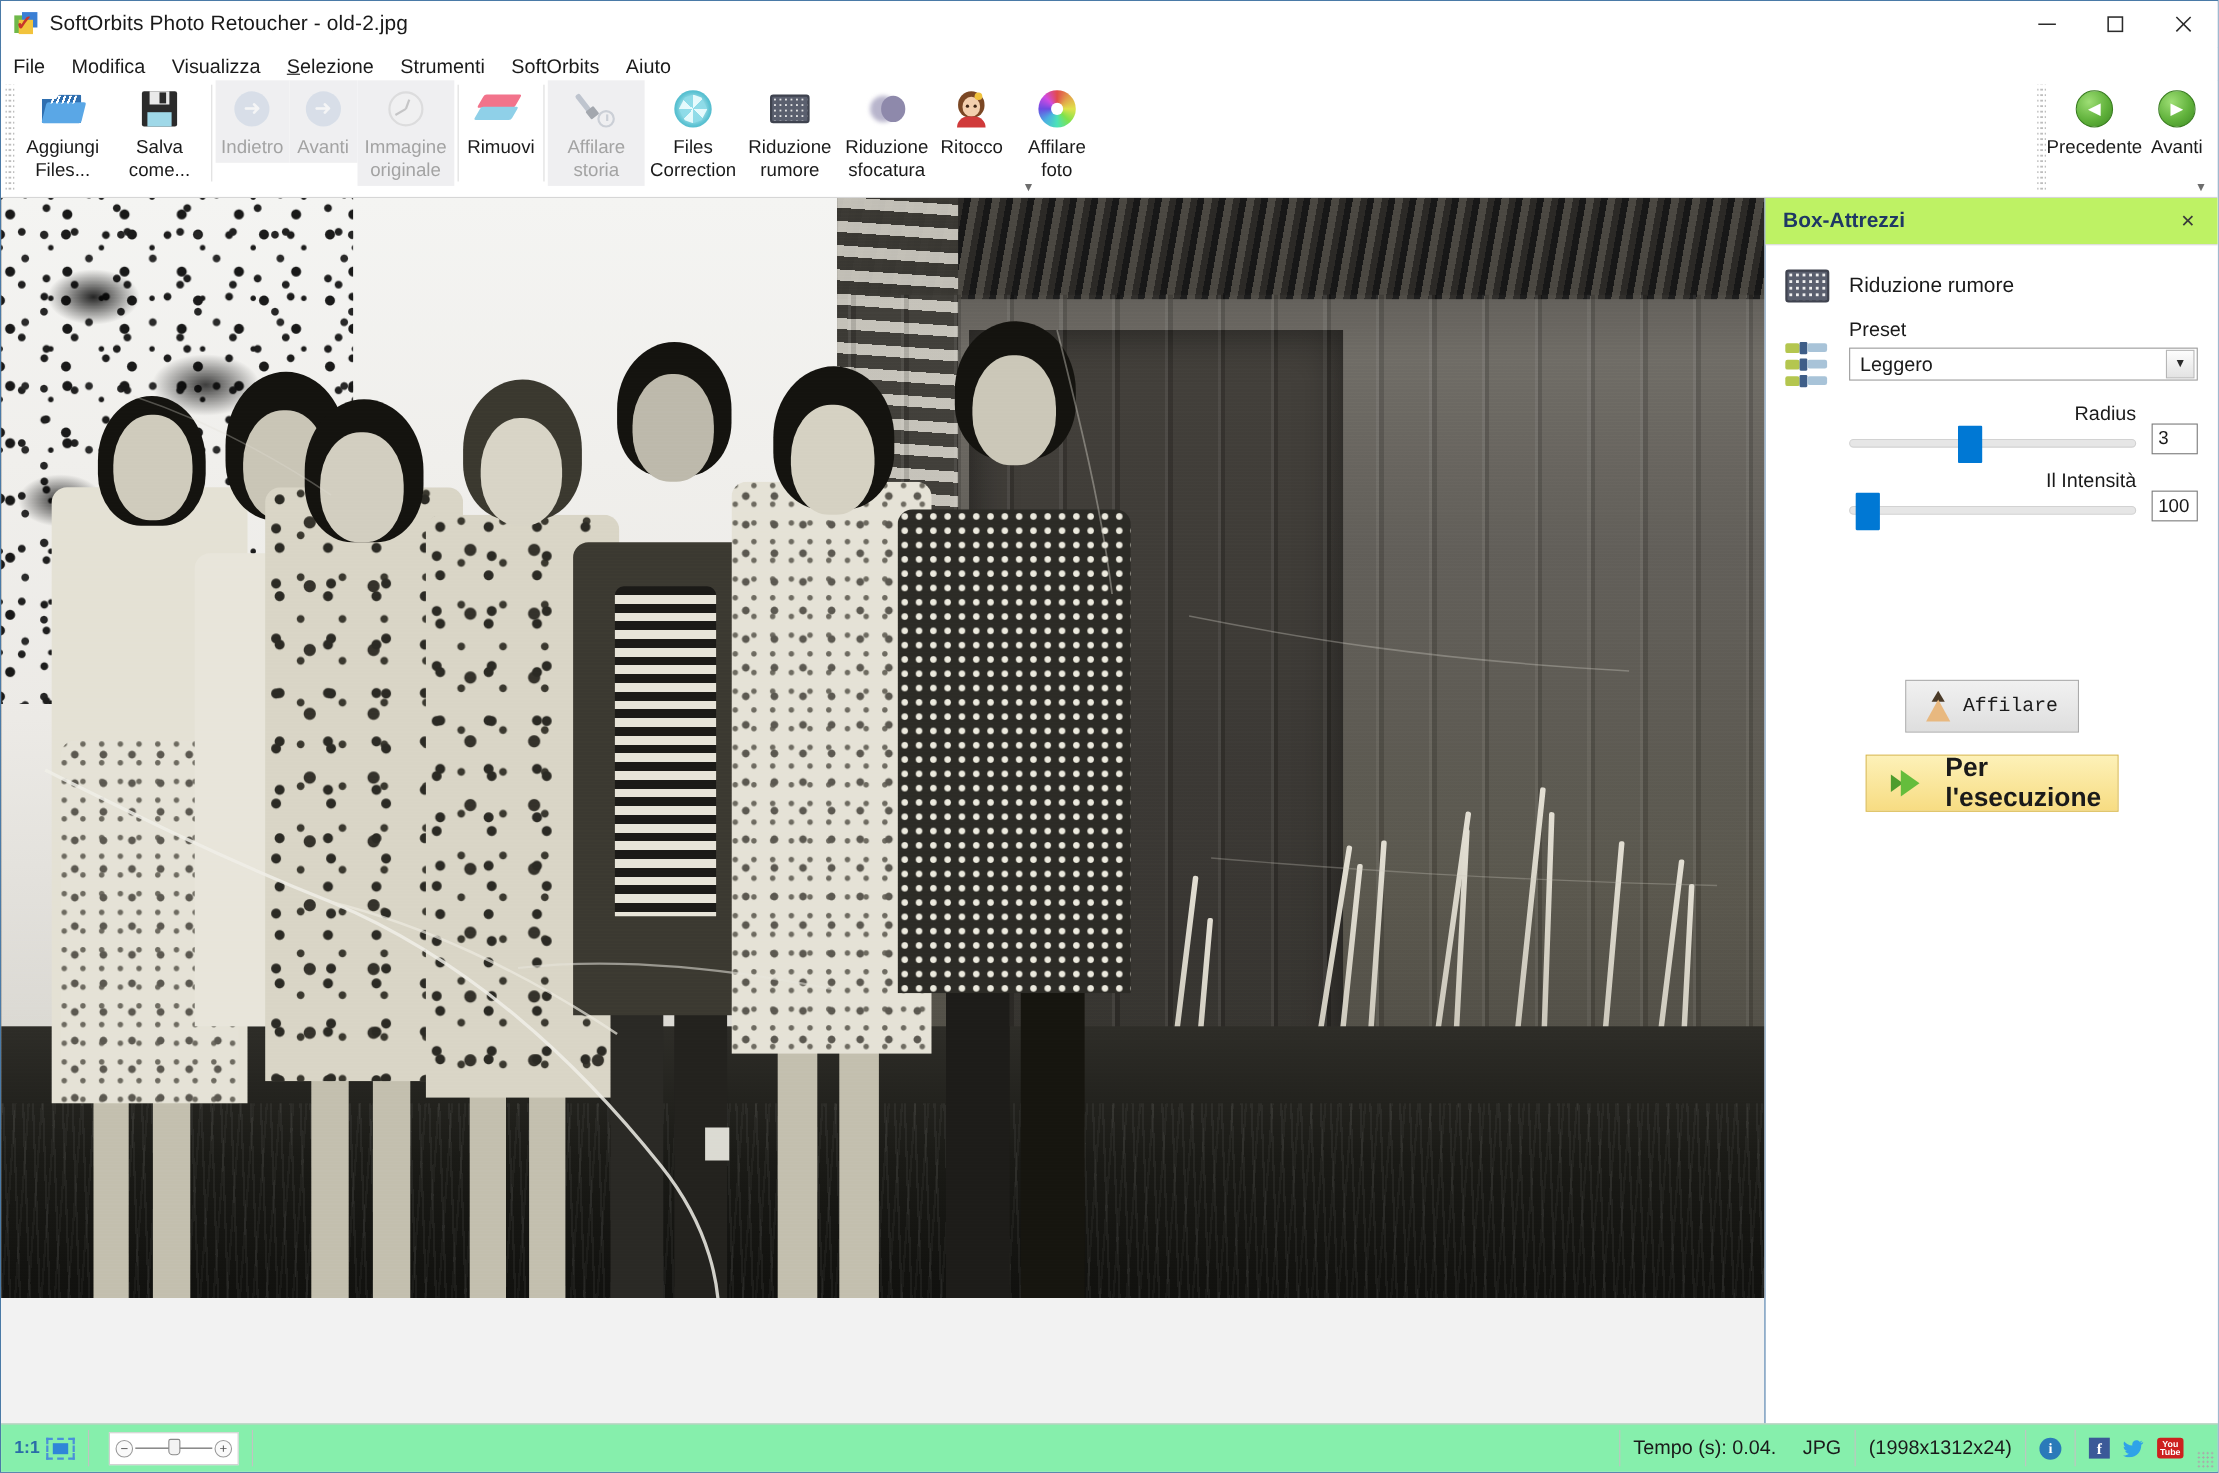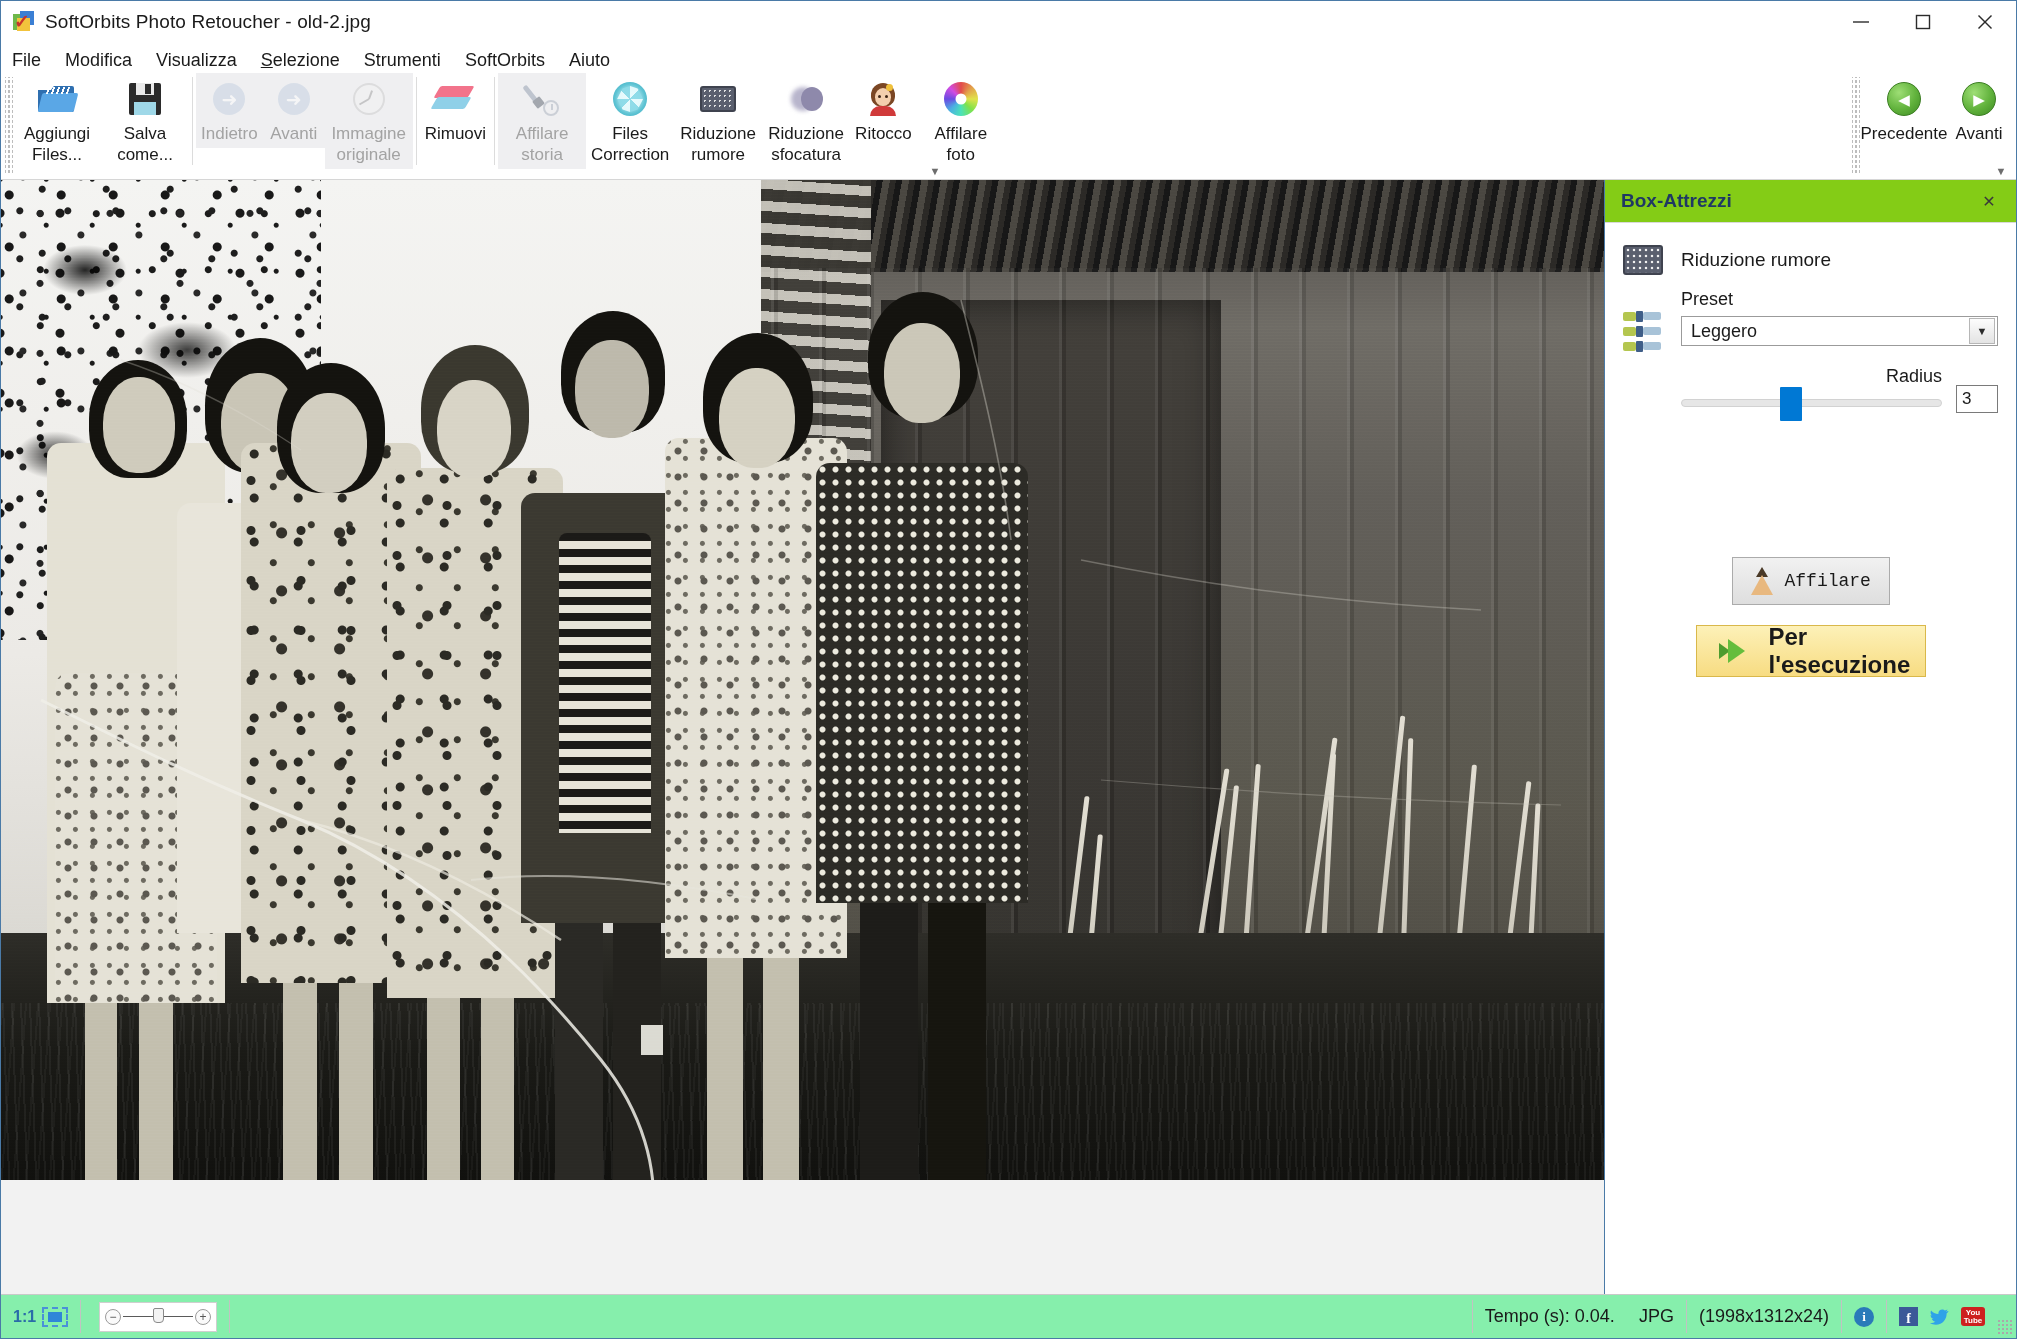--- a/index.html
+++ b/index.html
@@ -302,21 +302,21 @@
   
   .tools-panel {
     flex:0 0 412px; width:412px;
     background:#ffffff;
     border-left:1px solid #4a7aa7;
     display:flex; flex-direction:column;
     min-height:0;
   }
   .tp-header {
     height:42px; flex:0 0 42px; display:flex; align-items:center;
-    padding:0 14px 0 16px; background:#84cc16;
+    padding:0 14px 0 16px; background:#bef264;
   }
   .tp-title { font-size:19px; font-weight:bold; color:#1f3864; flex:1 1 auto; }
   .tp-close { width:26px; height:26px; display:flex; align-items:center; justify-content:center; color:#3a3a3a; }
 
   .tp-body { flex:1 1 auto; border-top:1px solid #d9d9d9; padding:22px 18px 0 18px; min-height:0; }
 
   .tp-row-title { display:flex; align-items:center; gap:18px; margin-bottom:14px; }
   .tp-tool-ico {
     width:40px; height:30px; flex:0 0 40px;
     background:#5a5f6e; border:2px solid #3f434f; border-radius:3px; position:relative; overflow:hidden;
@@ -768,20 +768,29 @@
             <div class="slider-block">
               <div class="slider-main">
                 <div class="fld-label">Radius</div>
                 <div class="track">
                   <div class="thumb" style="left:38%;"></div>
                 </div>
               </div>
               <div class="numbox">3</div>
             </div>
 
+            <div class="slider-block">
+              <div class="slider-main">
+                <div class="fld-label">Il Intensità</div>
+                <div class="track">
+                  <div class="thumb" style="left:2%;"></div>
+                </div>
+              </div>
+              <div class="numbox">100</div>
+            </div>
           </div>
         </div>
 
         <div class="tp-buttons">
           <div class="btn-sharpen">
             <span class="pencil">
                 <i class="tip"></i>
                 <i class="body2"></i>
               </span>
             <span>Affilare</span>

